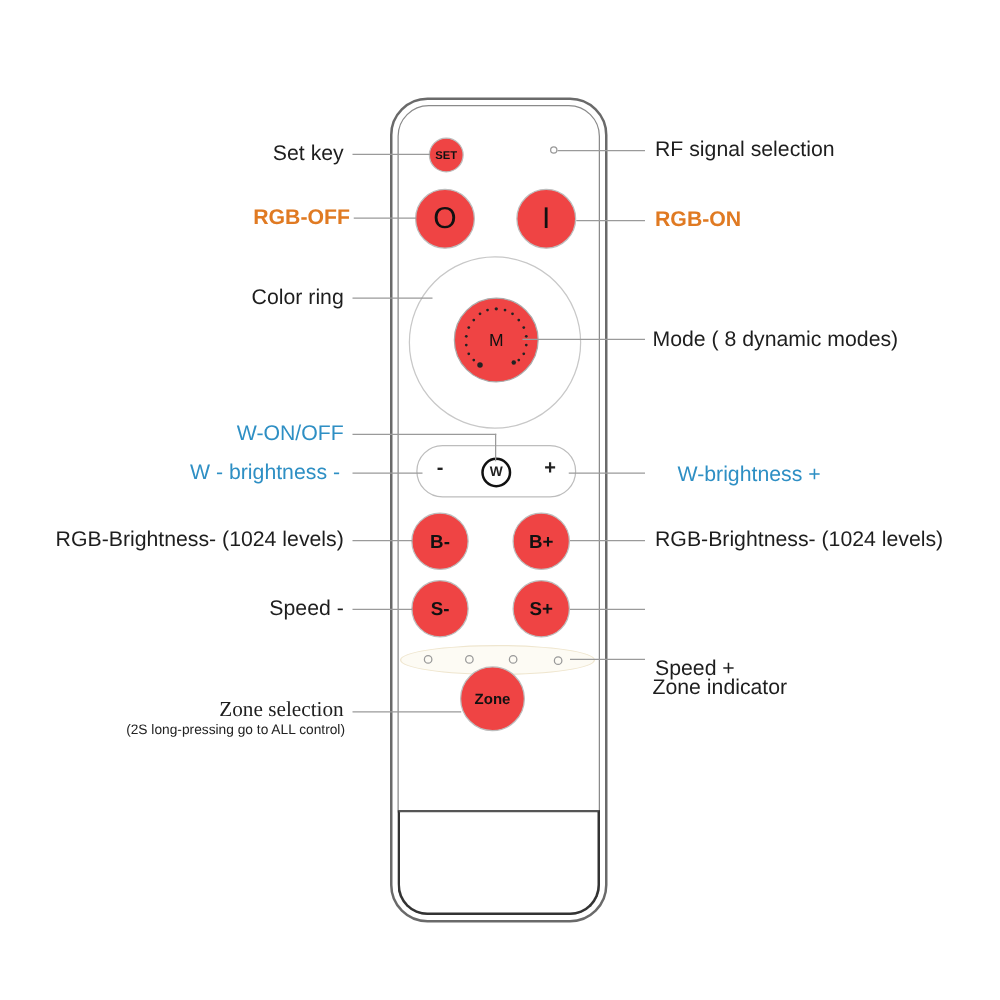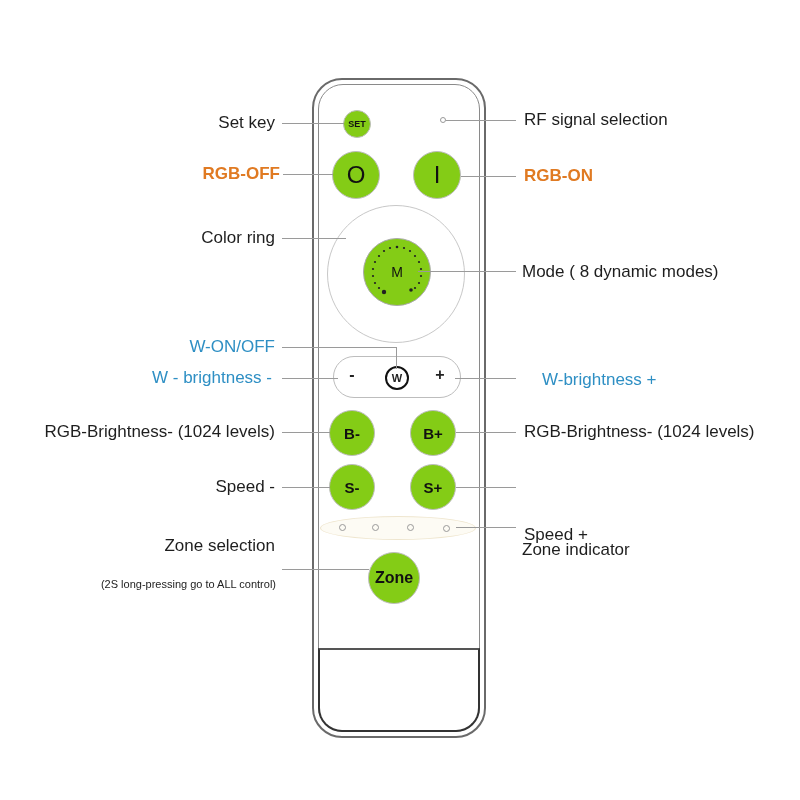--- a/index.html
+++ b/index.html
@@ -5,21 +5,21 @@
   html, body { margin:0; padding:0; background:#ffffff; }
   body { width:800px; height:800px; position:relative; overflow:hidden;
          font-family:"Liberation Sans", sans-serif; color:#222; }
   .abs { position:absolute; }
   .label { position:absolute; font-size:17px; white-space:nowrap; color:#1e1e1e; line-height:20px; }
   .label.right { text-align:left; }
   .orange { color:#e07a22; font-weight:bold; }
   .blue { color:#2e8fc4; }
   .line { position:absolute; height:1px; background:#9a9a9a; }
   .vline { position:absolute; width:1px; background:#9a9a9a; }
-  .btn { position:absolute; border:1px solid #bdbdbd; border-radius:50%; background:#84cc16;
+  .btn { position:absolute; border:1px solid #bdbdbd; border-radius:50%; background:#ef4444;
          display:flex; align-items:center; justify-content:center; box-sizing:border-box;
          font-weight:bold; color:#111; }
   .remote-outer { position:absolute; left:312px; top:78px; width:174px; height:660px;
         border:2px solid #6a6a6a; border-radius:30px; box-sizing:border-box; }
   .remote-inner { position:absolute; left:318px; top:84px; width:162px; height:648px;
         border:1px solid #8a8a8a; border-radius:25px; box-sizing:border-box; }
   .bottom-cap { position:absolute; left:318px; top:648px; width:162px; height:84px;
         border:2px solid #333; border-top:2px solid #555; border-radius:0 0 24px 24px; box-sizing:border-box; background:#fff; }
   .sub { position:absolute; font-size:11px; white-space:nowrap; color:#222; }
 </style>
@@ -94,21 +94,21 @@
 <div class="btn" style="left:410px;top:464px;width:46px;height:46px;font-size:15px;">
   <span>S+</span>
 </div>
 
 <div class="abs" style="left:320px;top:516px;width:156px;height:24px;border:1px solid #efe6cf;border-radius:50%;box-sizing:border-box;background:#fdfbf4;"></div>
 <div class="abs" style="left:339px;top:524px;width:5px;height:5px;border:1px solid #999;border-radius:50%;"></div>
 <div class="abs" style="left:372px;top:524px;width:5px;height:5px;border:1px solid #999;border-radius:50%;"></div>
 <div class="abs" style="left:407px;top:524px;width:5px;height:5px;border:1px solid #999;border-radius:50%;"></div>
 <div class="abs" style="left:443px;top:525px;width:5px;height:5px;border:1px solid #999;border-radius:50%;"></div>
 
-<div class="btn" style="left:368px;top:552px;width:52px;height:52px;font-size:16px;">
+<div class="btn" style="left:368px;top:533px;width:52px;height:52px;font-size:12px;">
   <span>Zone</span>
 </div>
 
 <div class="line" style="left:282px;top:123px;width:62px;"></div>
 <div class="line" style="left:283px;top:174px;width:50px;"></div>
 <div class="line" style="left:282px;top:238px;width:64px;"></div>
 <div class="line" style="left:282px;top:347px;width:115px;"></div>
 <div class="vline" style="left:396px;top:347px;height:22px;"></div>
 <div class="line" style="left:282px;top:378px;width:56px;"></div>
 <div class="line" style="left:282px;top:432px;width:48px;"></div>
@@ -123,21 +123,21 @@
 <div class="line" style="left:456px;top:487px;width:60px;"></div>
 <div class="line" style="left:456px;top:527px;width:60px;"></div>
 
 <div class="label right" style="right:525px;top:113px;">Set key</div>
 <div class="label right orange" style="right:520px;top:164px;">RGB-OFF</div>
 <div class="label right" style="right:525px;top:228px;">Color ring</div>
 <div class="label right blue" style="right:525px;top:337px;">W-ON/OFF</div>
 <div class="label right blue" style="right:528px;top:368px;">W - brightness -</div>
 <div class="label right" style="right:525px;top:422px;">RGB-Brightness- (1024 levels)</div>
 <div class="label right" style="right:525px;top:477px;margin-left:44px;">Speed -</div>
-<div class="label right" style="right:525px;top:536px;">Zone selection</div>
+<div class="label right" style="right:525px;top:558px;font-family:Liberation Serif, serif;">Zone selection</div>
 <div class="sub" style="right:524px;top:578px;">(2S long-pressing go to ALL control)</div>
 
 <div class="label" style="left:524px;top:110px;">RF  signal  selection</div>
 <div class="label orange" style="left:524px;top:166px;">RGB-ON</div>
 <div class="label" style="left:522px;top:262px;">Mode (  8  dynamic modes)</div>
 <div class="label blue" style="left:524px;top:370px;margin-left:18px;">W-brightness +</div>
 <div class="label" style="left:524px;top:422px;">RGB-Brightness- (1024 levels)</div>
 <div class="label" style="left:524px;top:478px;margin-top:47px;">Speed +</div>
 <div class="label" style="left:522px;top:540px;">Zone indicator</div>
 

